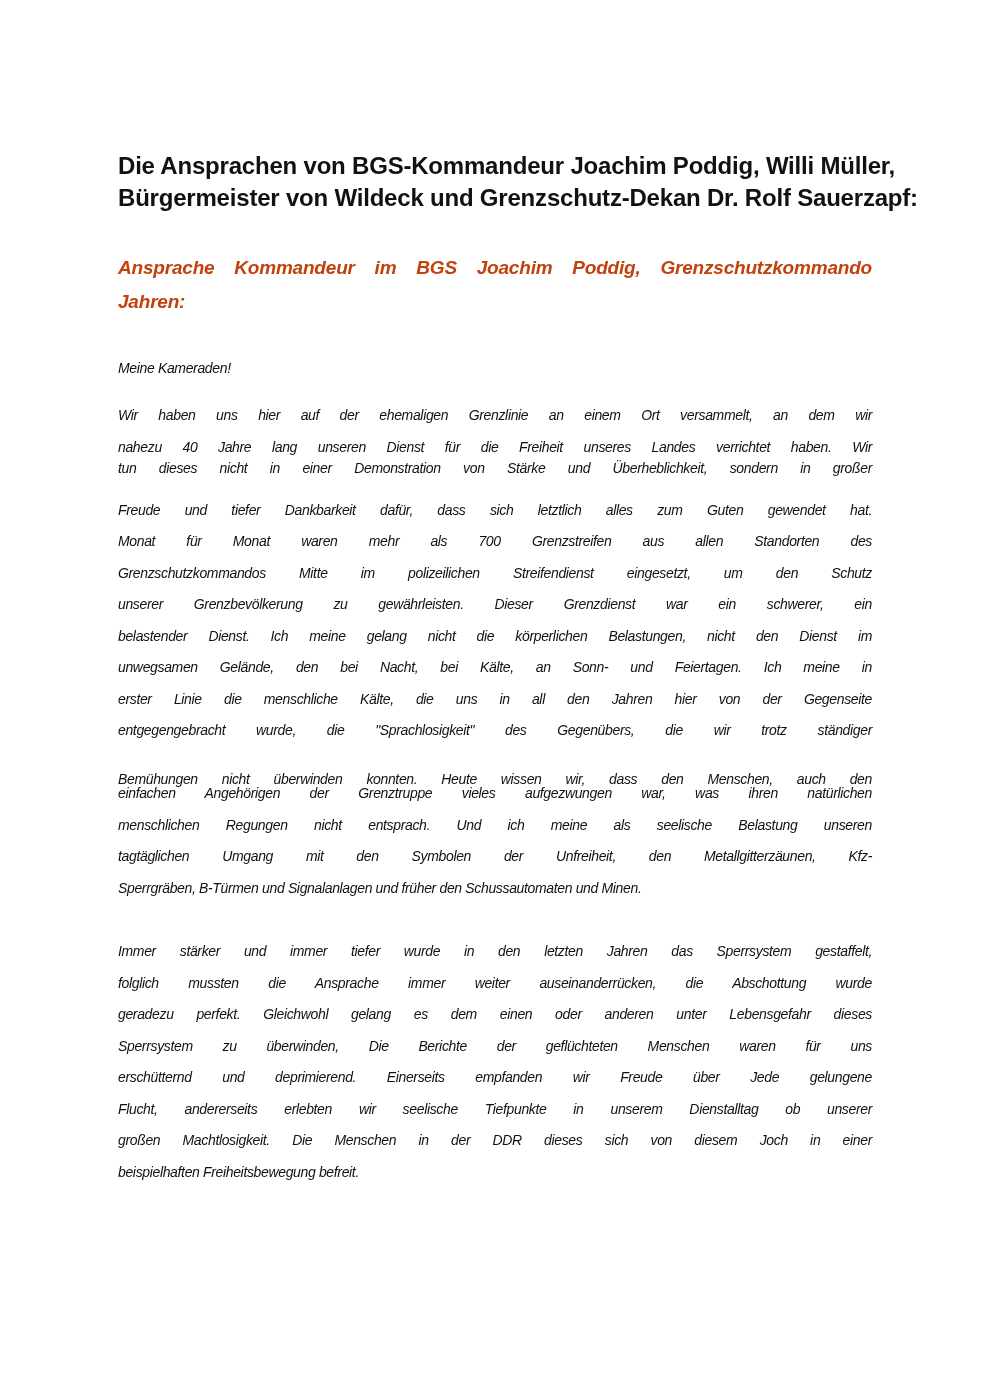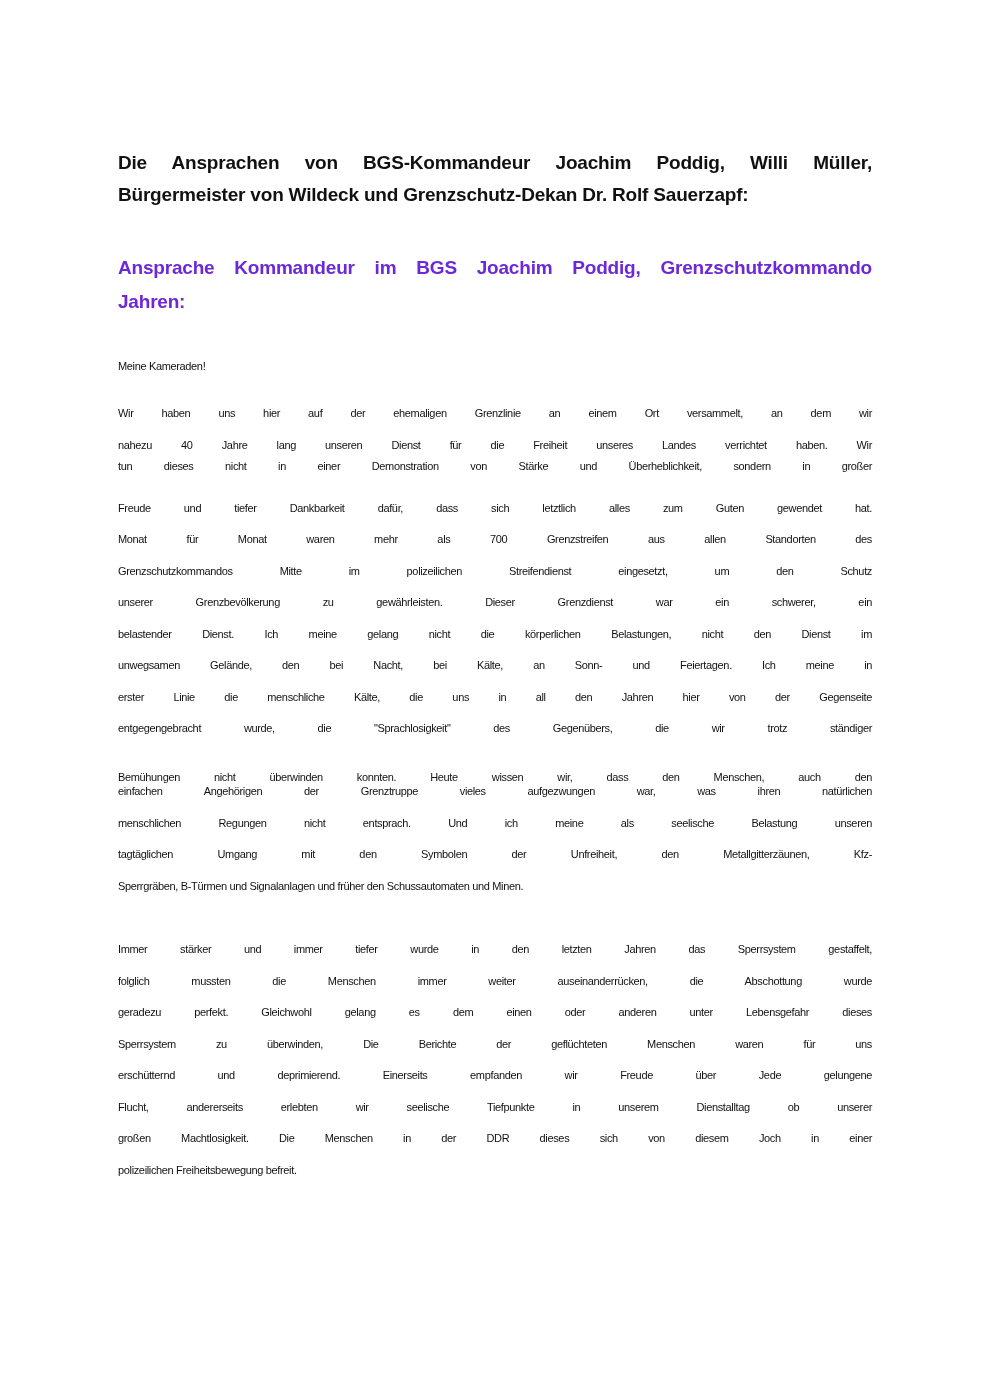--- a/index.html
+++ b/index.html
@@ -6,23 +6,23 @@
   body { width: 990px; height: 1400px; position: relative; overflow: hidden; }
   .page {
     position: absolute; left: 118px; top: 0; width: 754px;
     font-family: "Liberation Sans", sans-serif; color: #111111;
   }
   .line {
     position: absolute; left: 0; width: 754px; white-space: nowrap;
     text-align: justify; text-align-last: justify;
   }
   .line.last { text-align-last: left; }
-  .h1 { font-size: 19px; font-weight: bold; letter-spacing: -0.2px; }
-  .h2 { font-size: 19px; font-weight: bold; color: #6d28d9; letter-spacing: -0.2px; }
-  .body { font-size: 11px; letter-spacing: -0.35px; word-spacing: 0px; }
+  .h1 { font-size: 24px; font-weight: bold; letter-spacing: -0.2px; }
+  .h2 { font-size: 19px; font-weight: bold; color: #c2410c; letter-spacing: -0.2px; font-style: italic; }
+  .body { font-size: 14px; letter-spacing: -0.35px; word-spacing: 0px; font-style: italic; }
 </style>
 </head>
 <body>
 
 <div class="page">
   <div>
     <div class="line h1" style="top:152px">Die Ansprachen von BGS-Kommandeur Joachim Poddig, Willi Müller,</div>
     <div class="line h1 last" style="top:184px">Bürgermeister von Wildeck und Grenzschutz-Dekan Dr. Rolf Sauerzapf:</div>
   </div>
 
@@ -47,21 +47,21 @@
     <div class="line body" style="top:722px">entgegengebracht wurde, die "Sprachlosigkeit" des Gegenübers, die wir trotz ständiger</div>
     <div class="line body" style="top:771px">Bemühungen nicht überwinden konnten. Heute wissen wir, dass den Menschen, auch den</div>
     <div class="line body" style="top:785px">einfachen Angehörigen der Grenztruppe vieles aufgezwungen war, was ihren natürlichen</div>
     <div class="line body" style="top:817px">menschlichen Regungen nicht entsprach. Und ich meine als seelische Belastung unseren</div>
     <div class="line body" style="top:848px">tagtäglichen Umgang mit den Symbolen der Unfreiheit, den Metallgitterzäunen, Kfz-</div>
     <div class="line body last" style="top:880px">Sperrgräben, B-Türmen und Signalanlagen und früher den Schussautomaten und Minen.</div>
   </div>
 
   <div>
     <div class="line body" style="top:943px">Immer stärker und immer tiefer wurde in den letzten Jahren das Sperrsystem gestaffelt,</div>
-    <div class="line body" style="top:975px">folglich mussten die Menschen immer weiter auseinanderrücken, die Abschottung wurde</div>
+    <div class="line body" style="top:975px">folglich mussten die Ansprache immer weiter auseinanderrücken, die Abschottung wurde</div>
     <div class="line body" style="top:1006px">geradezu perfekt. Gleichwohl gelang es dem einen oder anderen unter Lebensgefahr dieses</div>
     <div class="line body" style="top:1038px">Sperrsystem zu überwinden, Die Berichte der geflüchteten Menschen waren für uns</div>
     <div class="line body" style="top:1069px">erschütternd und deprimierend. Einerseits empfanden wir Freude über Jede gelungene</div>
     <div class="line body" style="top:1101px">Flucht, andererseits erlebten wir seelische Tiefpunkte in unserem Dienstalltag ob unserer</div>
     <div class="line body" style="top:1132px">großen Machtlosigkeit. Die Menschen in der DDR dieses sich von diesem Joch in einer</div>
-    <div class="line body last" style="top:1164px">polizeilichen Freiheitsbewegung befreit.</div>
+    <div class="line body last" style="top:1164px">beispielhaften Freiheitsbewegung befreit.</div>
   </div>
 </div>
 
 </body></html>

